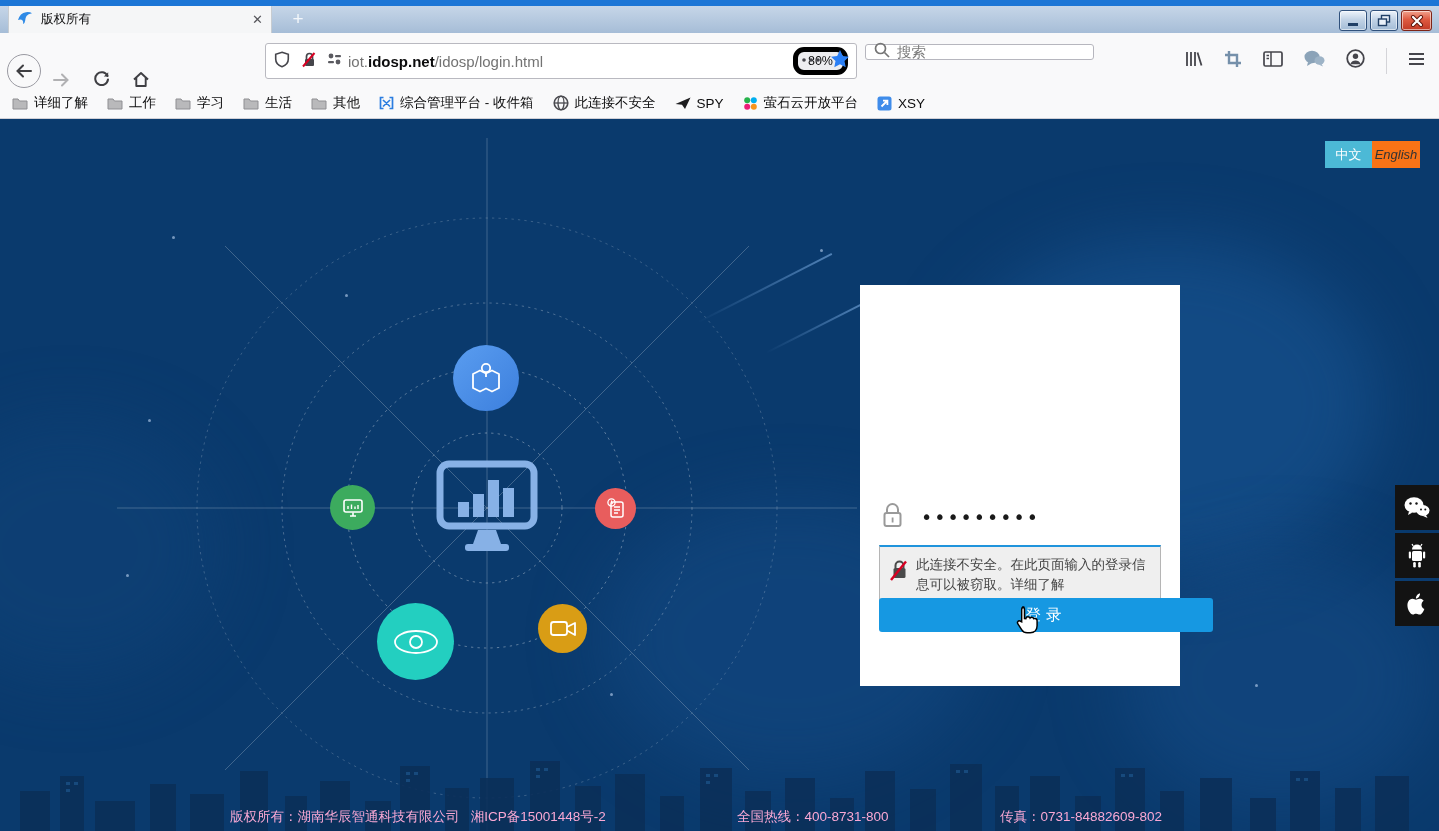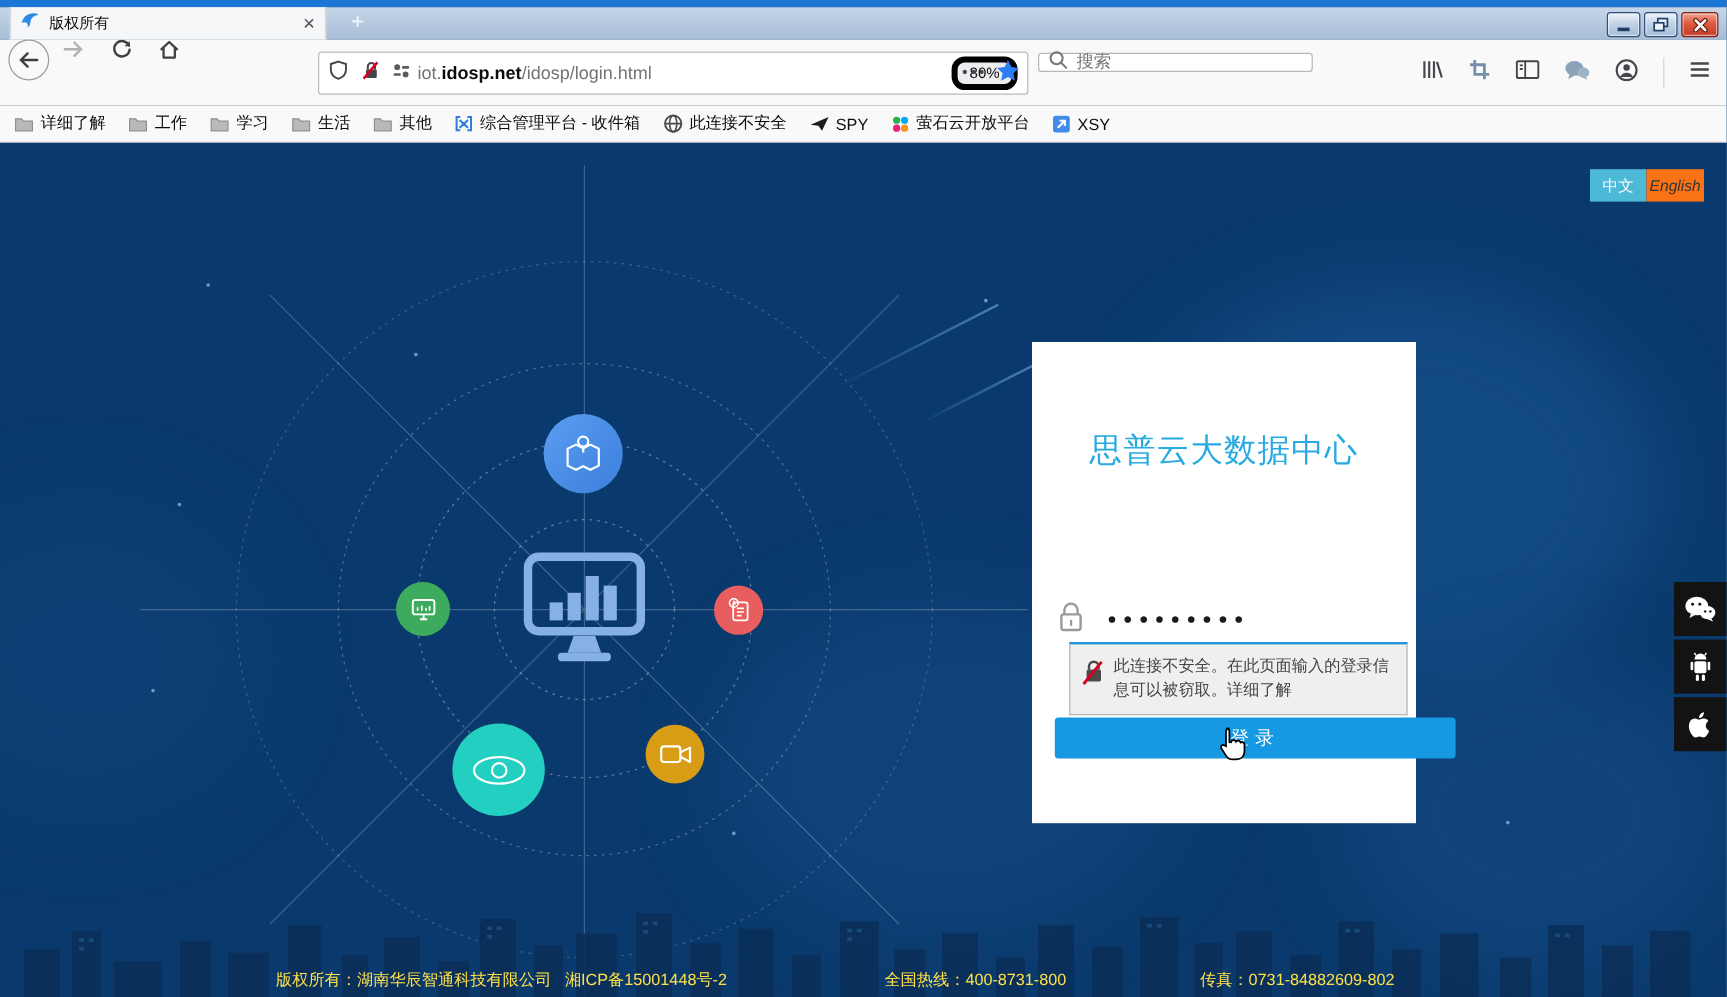--- a/index.html
+++ b/index.html
@@ -17,21 +17,21 @@
   .new-tab { position:absolute; left:284px; top:0; width:28px; height:27px; color:#f2f6fa;
              font-size:19px; text-align:center; line-height:25px; }
   .win-controls { position:absolute; right:7px; top:4px; display:flex; gap:3px; }
   .win-btn { width:28px; height:21px; border:1px solid #30517c; border-radius:3px;
              background:linear-gradient(#eef4fb,#c2d3e6 45%,#a3bcd6);
              display:flex; align-items:center; justify-content:center;
              box-shadow:inset 0 0 0 1px rgba(255,255,255,.55); }
   .win-btn.close { width:31px; background:linear-gradient(#f2a38e,#de5a41 45%,#c23a26); border-color:#7e2417; }
 
   .nav-bar { position:absolute; left:0; top:33px; width:1439px; height:55px; background:#f9f9fa;
-             display:flex; align-items:flex-start; }
+             display:flex; align-items:flex-end; }
   .nav-btn { display:flex; align-items:center; justify-content:center; }
   .back-circle { width:34px; height:34px; border:1px solid #9a9aa2; border-radius:50%; margin-left:7px; }
   .url-box { position:absolute; left:265px; top:10px; width:592px; height:36px; background:#fff;
              border:1px solid #b9b9c0; border-radius:3px; display:flex; align-items:center; padding:0 8px; }
   .url-text { font-size:15px; color:#737373; margin-left:6px; white-space:nowrap; }
   .url-text b { color:#0c0c0d; font-weight:bold; }
   .zoom-pill { margin-left:auto; background:#ededf0; border:5px solid #000000; border-radius:11px;
                font-size:12.5px; color:#0c0c0d; padding:2px 10px; }
   .sep-v { width:1px; height:26px; background:#d4d4d8; }
   .search-box { position:absolute; left:865px; top:11px; width:229px; height:16px; background:#fff;
@@ -58,35 +58,35 @@
   .orbits { position:absolute; left:97px; top:-1px; }
   .sat { position:absolute; border-radius:50%; display:flex; align-items:center; justify-content:center; }
   .center-icon { position:absolute; left:432px; top:340px; }
 
   .login-card { position:absolute; left:860px; top:166px; width:320px; height:401px; background:#ffffff; }
   .login-title { margin-top:72px; text-align:center; font-size:27px; color:#29aae1; letter-spacing:1px; }
   .username { position:absolute; left:20px; top:155px; width:280px; height:36px; background:#f8f2c1;
               border:none; outline:none; padding-left:40px; font-size:15px; color:#333; font-family:inherit; }
   .pwd-row { position:absolute; left:20px; top:213px; width:280px; height:37px; display:flex; align-items:center; }
   .pwd-dots { margin-left:16px; font-size:19px; letter-spacing:2px; color:#1a1a1a; font-family:"DejaVu Sans",sans-serif; }
-  .warn-box { position:absolute; left:19px; top:250px; width:282px; background:#efefef;
+  .warn-box { position:absolute; left:19px; top:260px; width:282px; background:#efefef;
               border:1px solid #b5b5b5; border-top:2px solid #2094dc;
-              padding:8px 8px 9px 36px; font-size:13.5px; color:#444; line-height:1.5;margin-left:12px; }
+              padding:8px 8px 9px 36px; font-size:13.5px; color:#444; line-height:1.5; }
   .warn-lock { position:absolute; left:9px; top:12px; }
   .warn-link { color:#444; }
   .login-btn { position:absolute; left:19px; top:313px; width:334px; height:34px; background:#1698e2;
                border:none; border-radius:3px; color:#fff; font-size:15.5px; letter-spacing:5px;
                font-family:inherit; }
   .cursor-hand { position:absolute; left:152px; top:320px; }
 
   .social-stack { position:absolute; right:0; top:366px; display:flex; flex-direction:column; gap:3px; }
   .social-btn { width:44px; height:45px; background:#131313; display:flex; align-items:center; justify-content:center; }
 
   .skyline { position:absolute; left:0; bottom:0; }
-  .footer-text { position:absolute; bottom:5px; font-size:13.5px; color:#fde047; white-space:nowrap; }
+  .footer-text { position:absolute; bottom:5px; font-size:13.5px; color:#f9a8d4; white-space:nowrap; }
   .ft-left { left:230px; } .ft-mid { left:737px; } .ft-right { left:1000px; }
 </style>
 </head>
 <body>
 
 <div class="screen">
 
   <div class="top-strip"></div>
   <div class="tab-bar">
     <div class="tab">
@@ -381,21 +381,20 @@
           <path d="M18 8 L26 4 V16 L18 11.5" stroke="#fff" stroke-width="1.8" fill="none" stroke-linejoin="round"></path>
         </svg>
     </div>
 
     <div class="lang-toggle">
       <div class="lang-zh">中文</div>
       <div class="lang-en">English</div>
     </div>
 
     <div class="login-card">
-      <div class="login-title">思普云大数据中心</div>
       <div class="pwd-row">
         <span>
           <svg width="25" height="28" viewBox="0 0 25 28">
               <path d="M7 12 V8.5 a5.5 5.5 0 0 1 11 0 V12" stroke="#9a9a9a" stroke-width="2" fill="none"></path>
               <rect x="4.5" y="12" width="16" height="13" rx="2" stroke="#9a9a9a" stroke-width="2" fill="none"></rect>
               <rect x="11.7" y="16.5" width="1.8" height="5" fill="#9a9a9a"></rect>
             </svg>
         </span>
         <span class="pwd-dots">•••••••••</span>
       </div>

